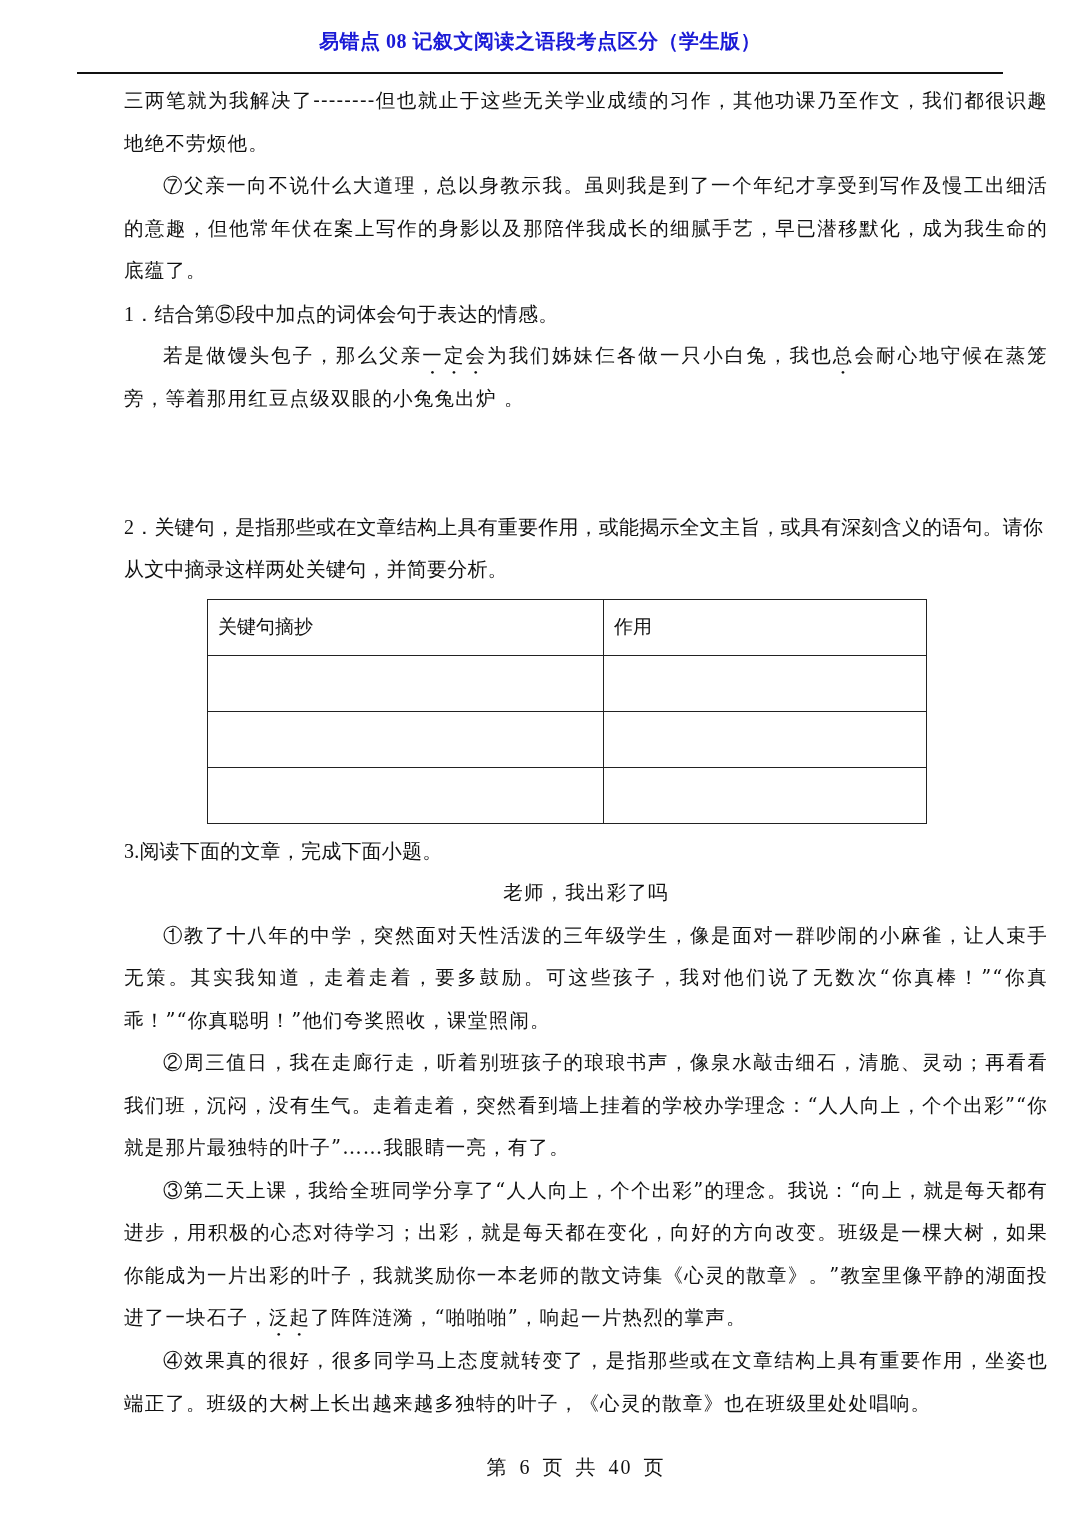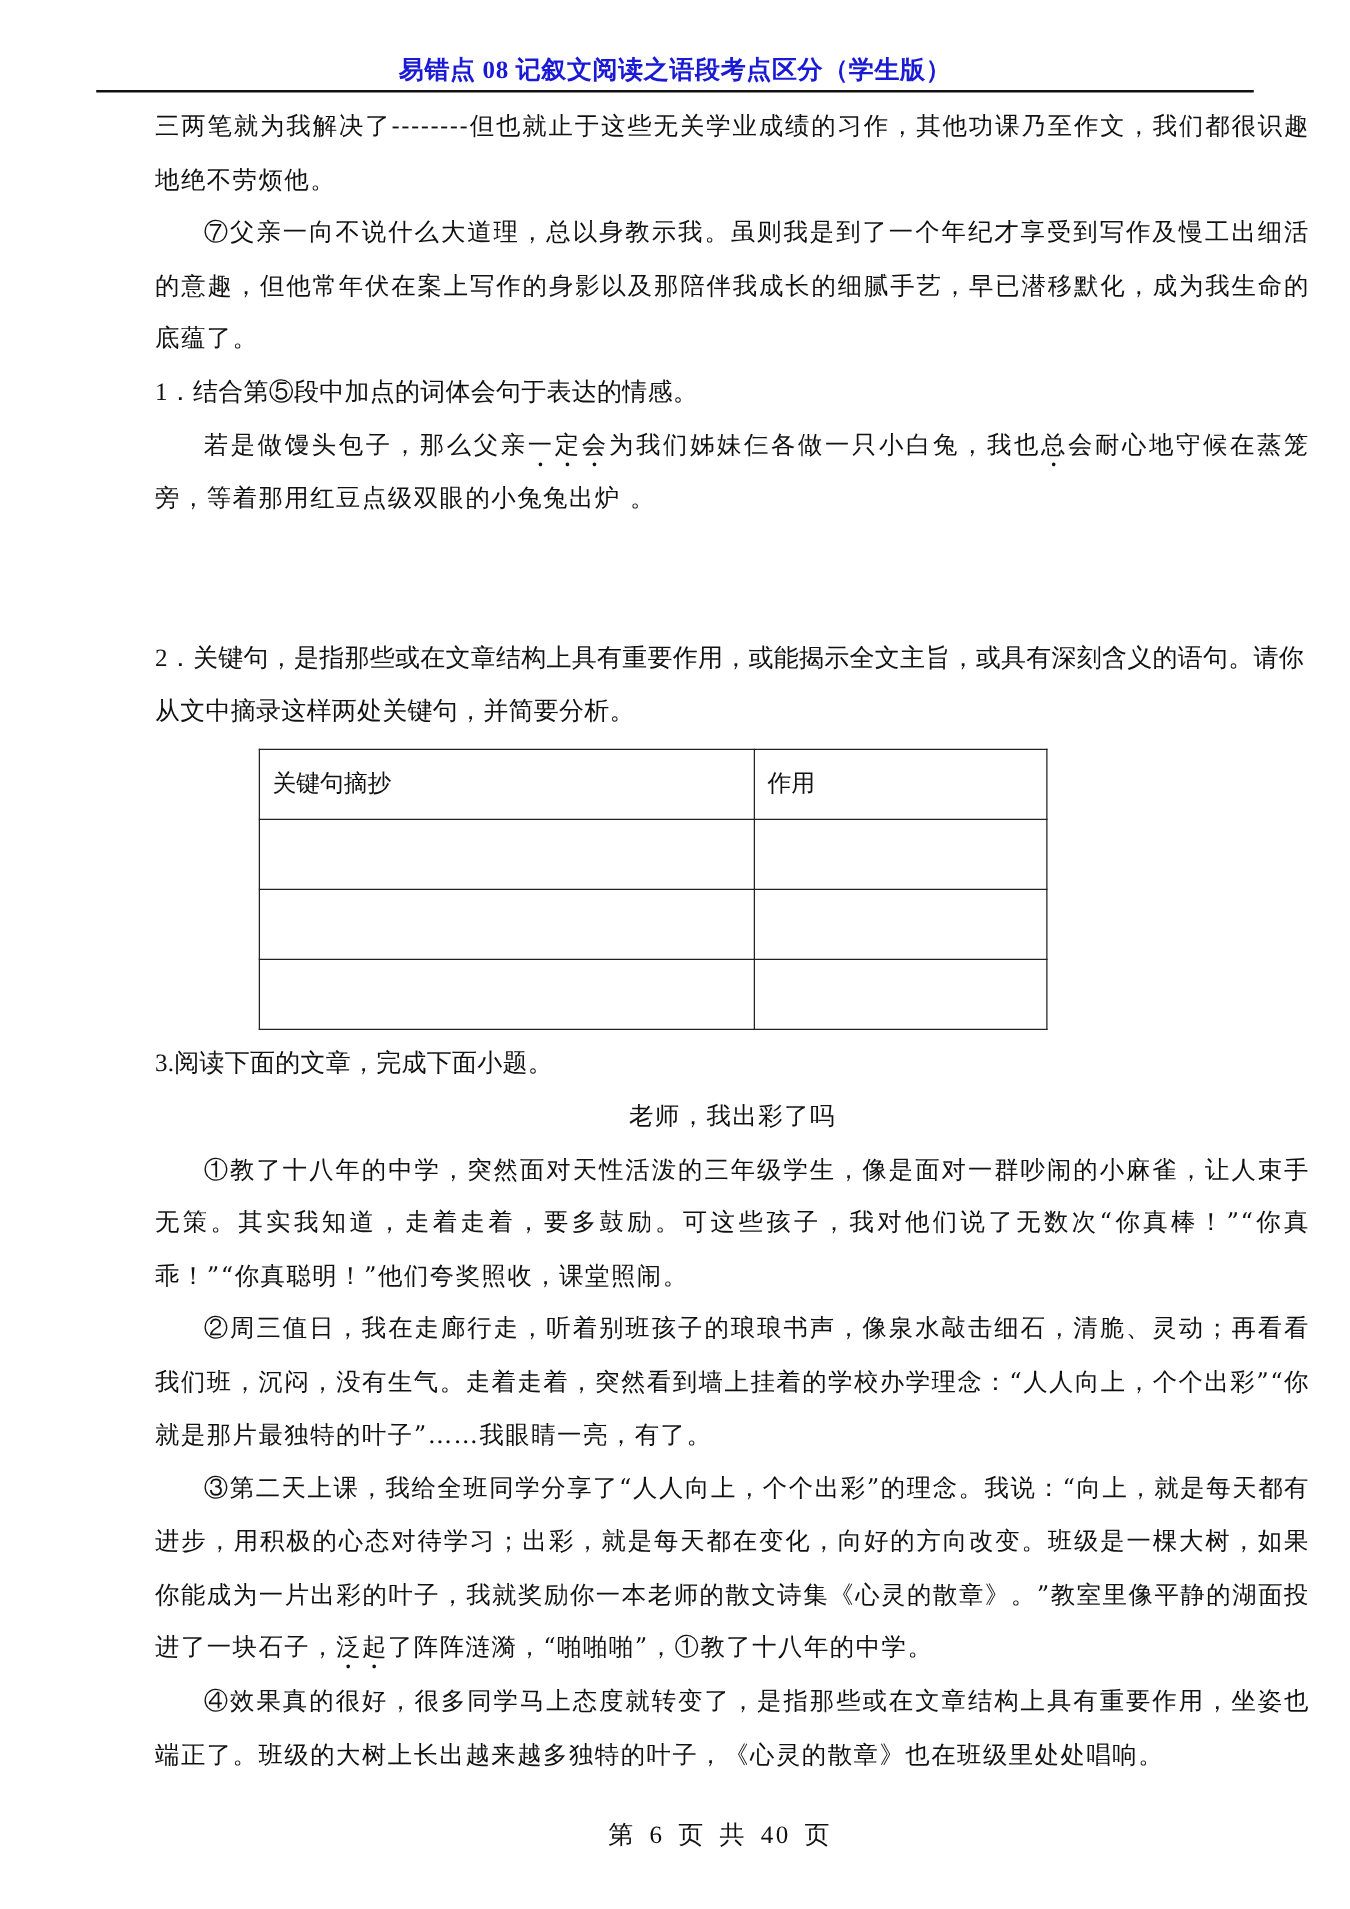--- a/index.html
+++ b/index.html
@@ -19,21 +19,20 @@
       position: absolute;
       top: 28px;
       left: 0;
       width: 1080px;
       text-align: center;
       font-family: "Liberation Serif", "DejaVu Serif", serif;
       font-weight: bold;
       font-size: 20px;
       color: #1a1ad6;
       letter-spacing: 0.5px;
-      margin-top: 14px;
     }
     .header-rule {
       position: absolute;
       top: 72px;
       left: 77px;
       width: 926px;
       height: 0;
       border-top: 2px solid #111111;
     }
     .content {
@@ -63,21 +62,21 @@
       -webkit-text-emphasis: dot;
       text-emphasis-position: under left;
       -webkit-text-emphasis-position: under left;
     }
     .gap-answer { height: 85px; }
     table.answer-table {
       border-collapse: collapse;
       margin-left: 83px;
       margin-top: 8px;
       margin-bottom: 6px;
-      width: 631px;
+      width: 720px;
     }
     table.answer-table td {
       border: 1.5px solid #222222;
       height: 55px;
       padding: 0 10px;
       font-family: "Liberation Sans", "DejaVu Sans", sans-serif;
       font-size: 19px;
       vertical-align: middle;
     }
     table.answer-table td.c1 { width: 375px; }
@@ -138,18 +137,18 @@
     </tr>
   </tbody>
     </table>
 
   <p class="q">3.阅读下面的文章，完成下面小题。</p>
 
   <p class="p center">老师，我出彩了吗</p>
 
   <p class="p indent">①教了十八年的中学，突然面对天性活泼的三年级学生，像是面对一群吵闹的小麻雀，让人束手无策。其实我知道，走着走着，要多鼓励。可这些孩子，我对他们说了无数次“你真棒！”“你真乖！”“你真聪明！”他们夸奖照收，课堂照闹。</p>
   <p class="p indent">②周三值日，我在走廊行走，听着别班孩子的琅琅书声，像泉水敲击细石，清脆、灵动；再看看我们班，沉闷，没有生气。走着走着，突然看到墙上挂着的学校办学理念：“人人向上，个个出彩”“你就是那片最独特的叶子”……我眼睛一亮，有了。</p>
-  <p class="p indent"><span>③第二天上课，我给全班同学分享了“人人向上，个个出彩”的理念。我说：“向上，就是每天都有进步，用积极的心态对待学习；出彩，就是每天都在变化，向好的方向改变。班级是一棵大树，如果你能成为一片出彩的叶子，我就奖励你一本老师的散文诗集《心灵的散章》。”教室里像平静的湖面投进了一块石子，</span><span class="em">泛起</span><span>了阵阵涟漪，“啪啪啪”，①教了十八年的中学。</span></p>
+  <p class="p indent"><span>③第二天上课，我给全班同学分享了“人人向上，个个出彩”的理念。我说：“向上，就是每天都有进步，用积极的心态对待学习；出彩，就是每天都在变化，向好的方向改变。班级是一棵大树，如果你能成为一片出彩的叶子，我就奖励你一本老师的散文诗集《心灵的散章》。”教室里像平静的湖面投进了一块石子，</span><span class="em">泛起</span><span>了阵阵涟漪，“啪啪啪”，响起一片热烈的掌声。</span></p>
   <p class="p indent">④效果真的很好，很多同学马上态度就转变了，是指那些或在文章结构上具有重要作用，坐姿也端正了。班级的大树上长出越来越多独特的叶子，《心灵的散章》也在班级里处处唱响。</p>
 
 </div>
 
 <div class="footer">第 6 页 共 40 页</div>
 
 </body></html>

